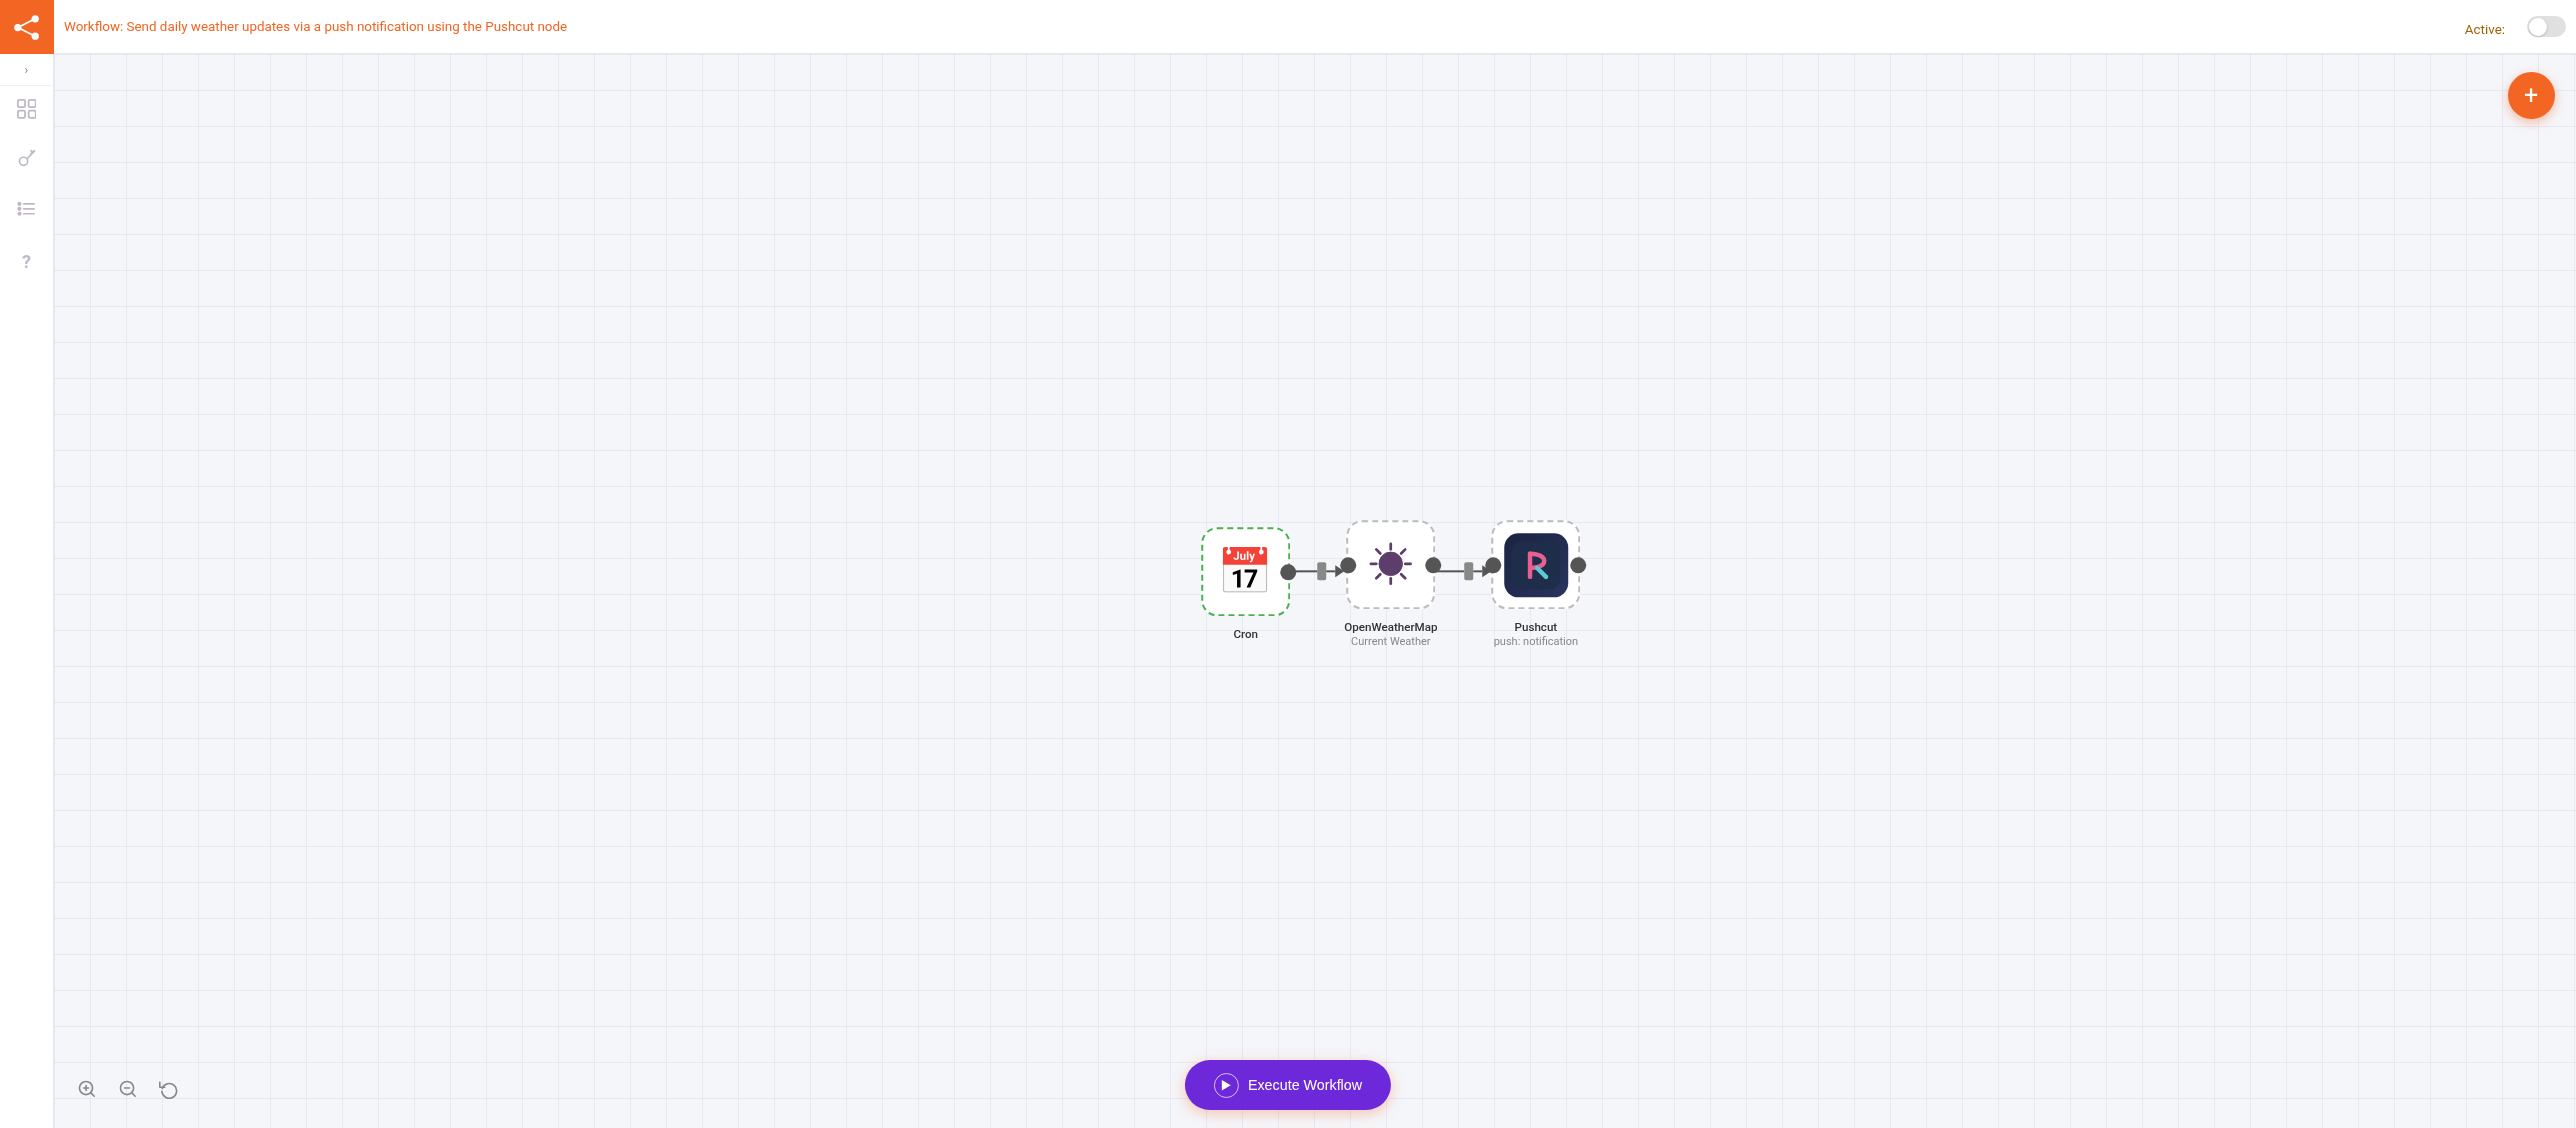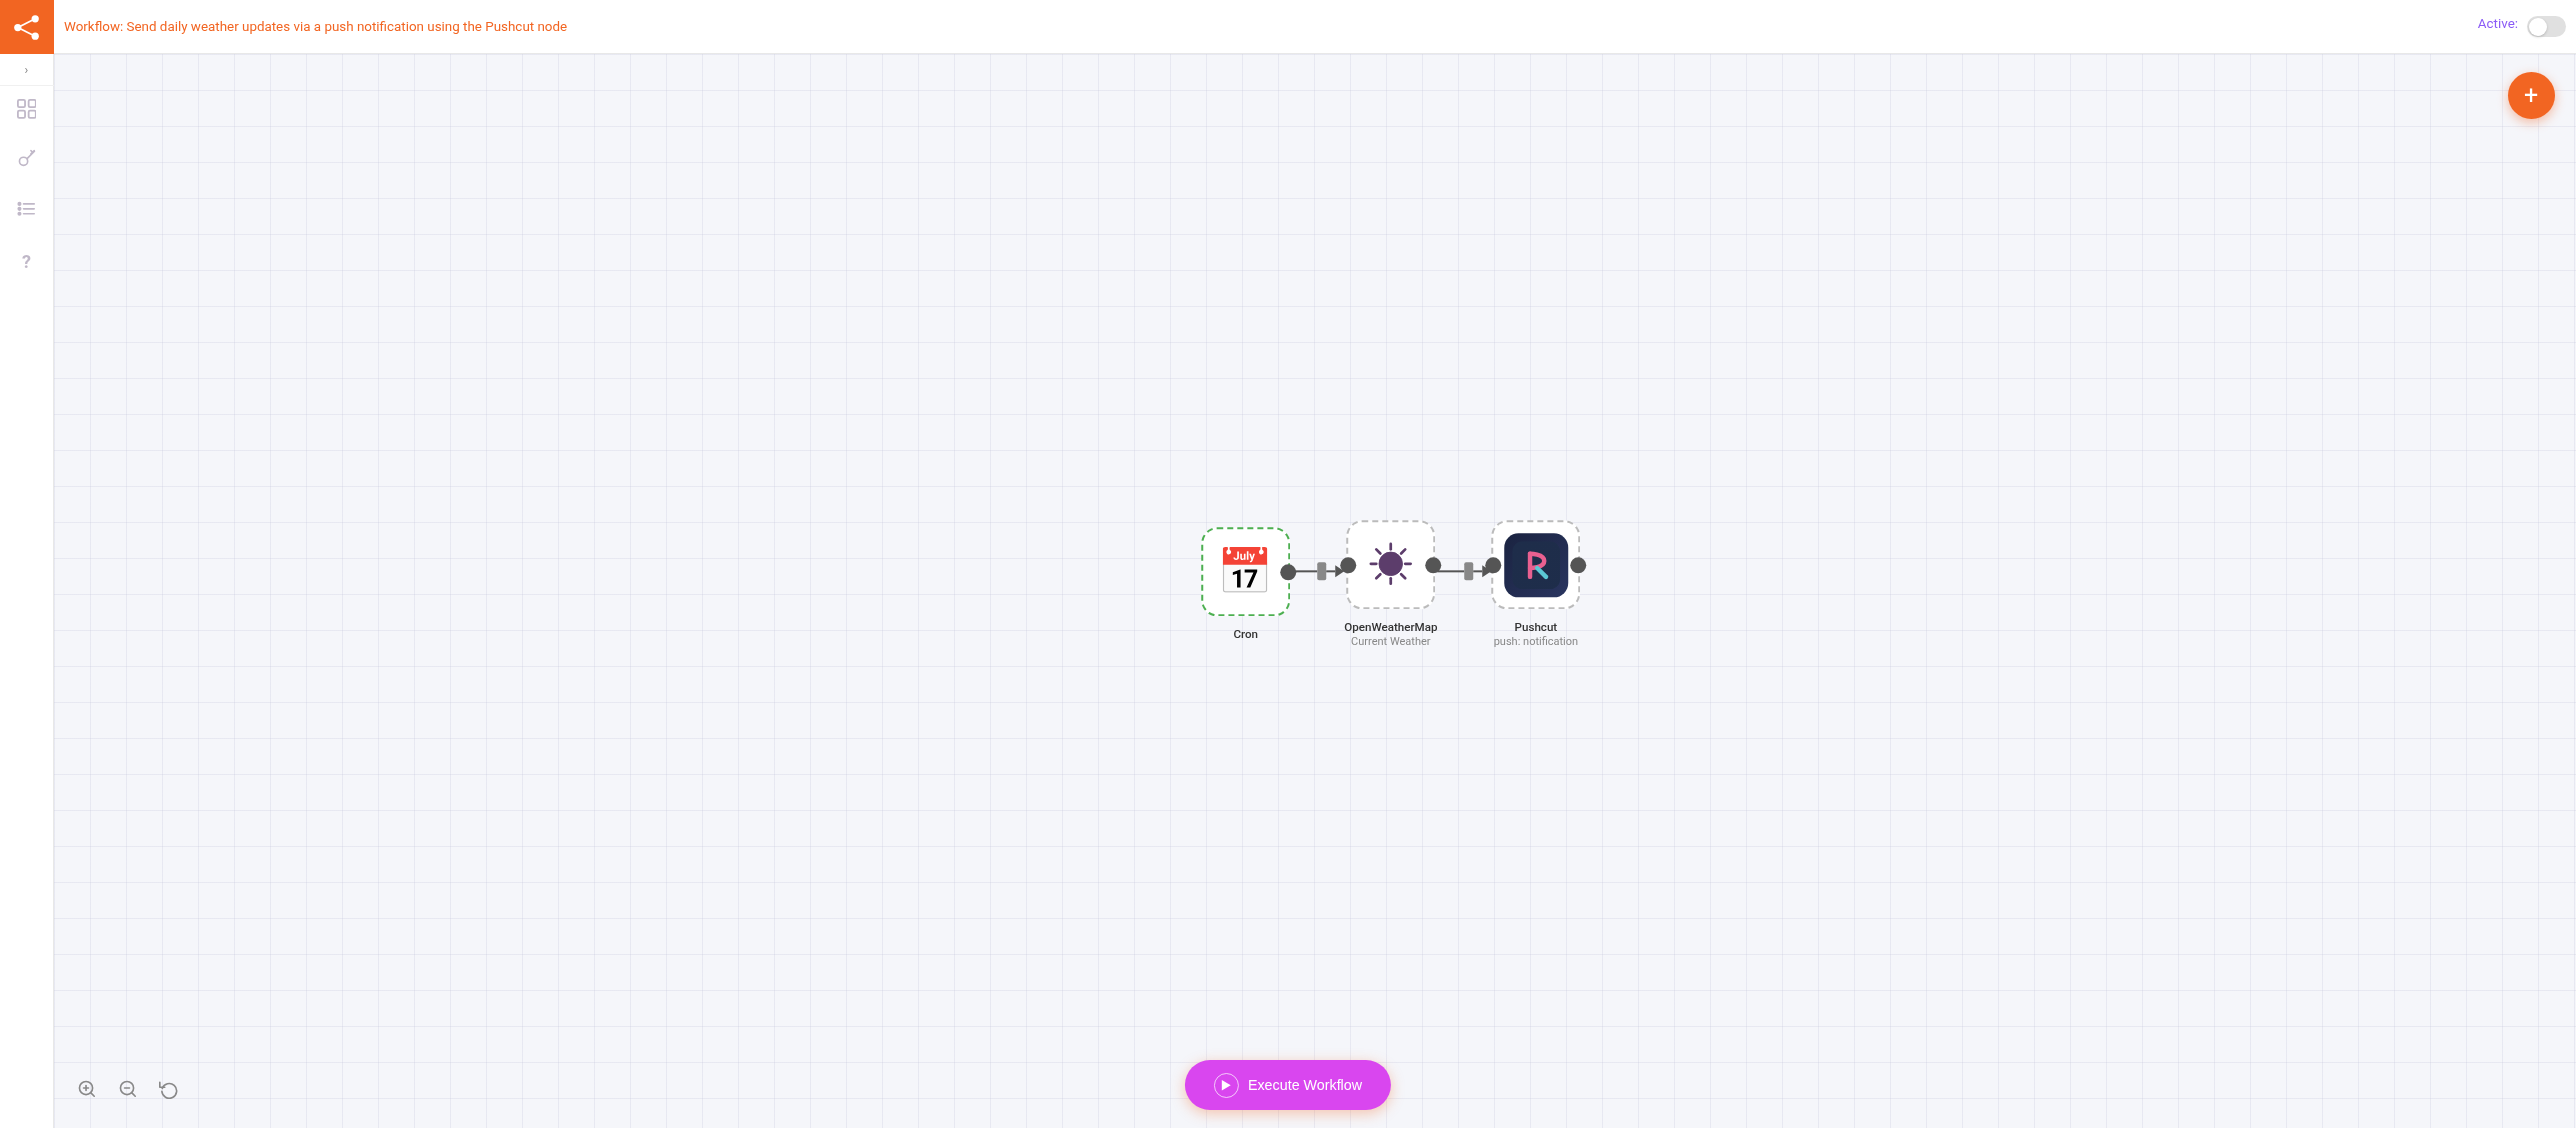--- a/index.html
+++ b/index.html
@@ -65,24 +65,24 @@
     .header-title {
       font-size: 13.4px;
       color: #333;
     }
     .header-title span {
       color: #f26522;
       font-weight: 400;
     }
     .header-active {
       display: flex;
-      align-items: flex-start;
-      gap: 9px;
+      align-items: flex-end;
+      gap: 22px;
       font-size: 13.4px;
-      color: #8b5cf6;
+      color: #a16207;
     }
     .toggle-switch {
       width: 39px;
       height: 21.5px;
       background: #e0e0e0;
       border-radius: 10.7px;
       position: relative;
       cursor: pointer;
     }
     .toggle-knob {
@@ -242,21 +242,21 @@
       color: #888;
       font-size: 18px;
     }
 
     
     .execute-btn {
       position: fixed;
       bottom: 18px;
       left: 50%;
       transform: translateX(-50%);
-      background: #d946ef;
+      background: #6d28d9;
       color: white;
       border: none;
       border-radius: 27px;
       padding: 12.5px 29px;
       font-size: 14.3px;
       cursor: pointer;
       display: flex;
       align-items: center;
       gap: 9px;
       font-weight: 500;

